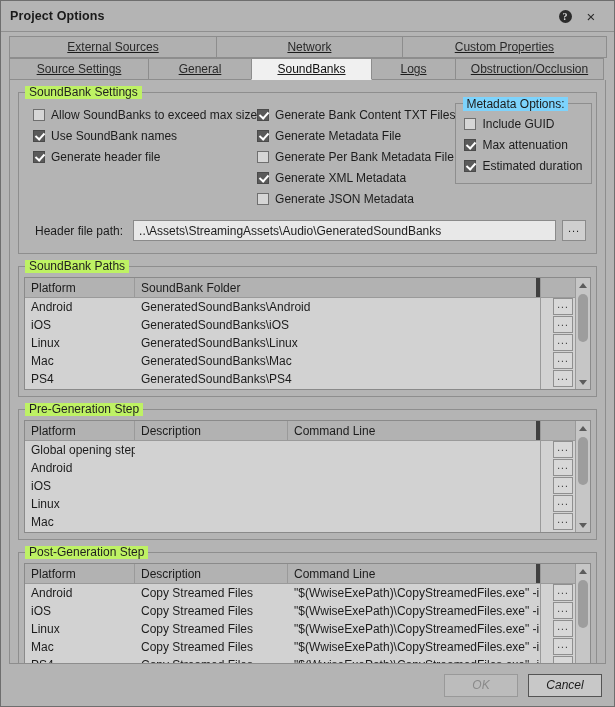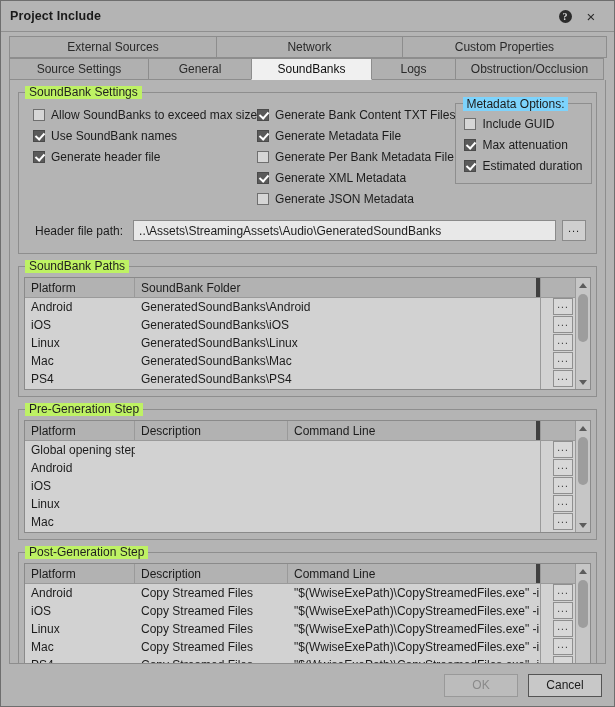--- a/index.html
+++ b/index.html
@@ -67,20 +67,21 @@
   .close-x {
     font-size: 15px;
     color: #2b2b2b;
     line-height: 1;
     font-weight: 400;
   }
   
   .tabstrip {
     padding: 4px 8px 0 8px;
     background: #b4b4b4;
+    text-decoration: underline;
   }
   .tabrow {
     display: flex;
     height: 22px;
   }
   .tabrow.row1 { margin-bottom: 0px; }
   .tab {
     background: #b0b0b0;
     border: 1px solid #8d8d8d;
     border-bottom: 1px solid #8d8d8d;
@@ -381,36 +382,37 @@
     height: 23px;
     border: 1px solid #777;
     background: #c8c8c8;
     font-size: 12px;
     color: #1c1c1c;
     display: flex;
     align-items: center;
     justify-content: center;
     cursor: pointer;
     box-sizing: border-box;
+    font-style: italic;
   }
   .btn.disabled {
     color: #8a8a8a;
     border-color: #999;
     background: #bcbcbc;
     cursor: default;
   }
   .btn.default { border: 1px solid #545454; }
 </style>
 </head>
 <body>
 
 <div class="window">
 
   <div class="titlebar">
-    <div class="title-text">Project Include</div>
+    <div class="title-text">Project Options</div>
     <div class="title-btn">
       <div class="help-circle">?</div>
     </div>
     <div class="title-btn">
       <div class="close-x">×</div>
     </div>
   </div>
 
   <div class="tabstrip">
     <div class="tabrow row1">

